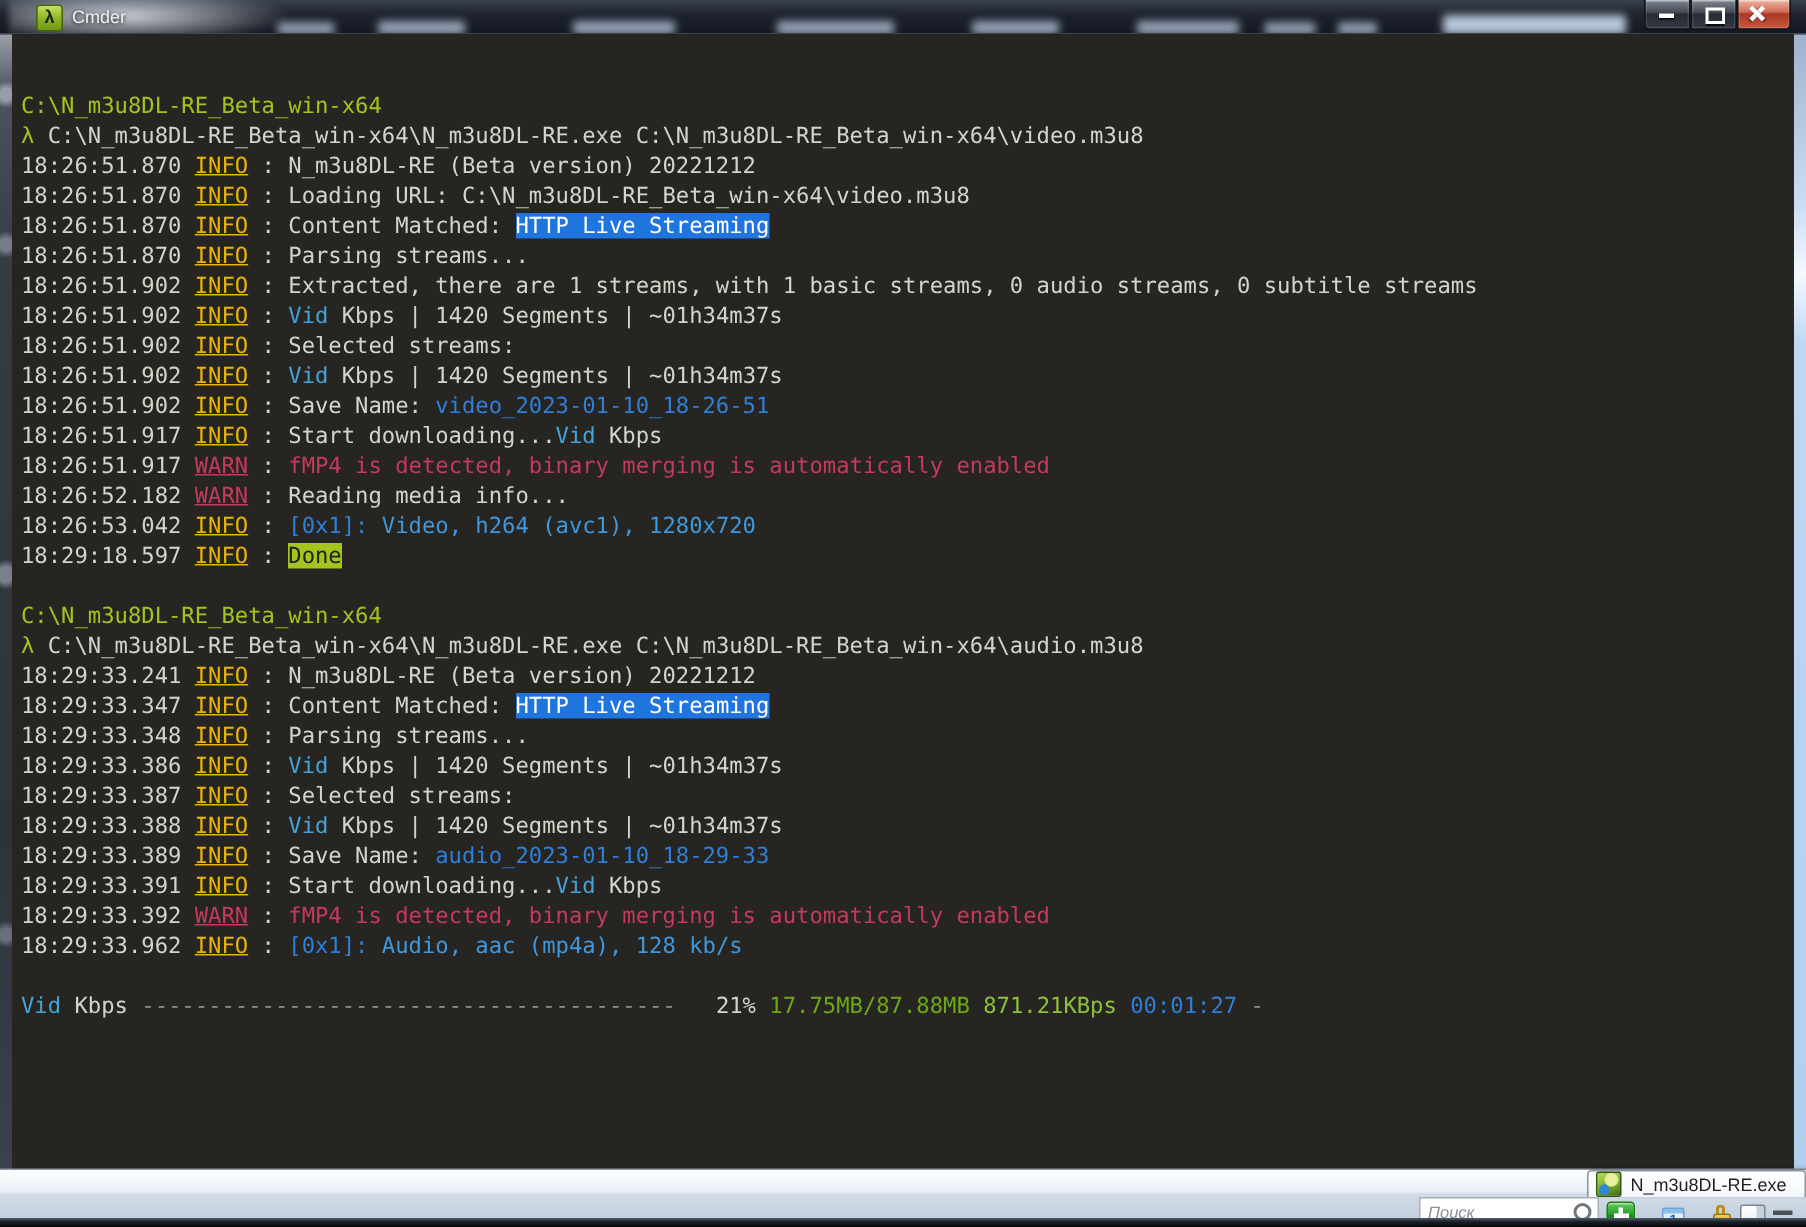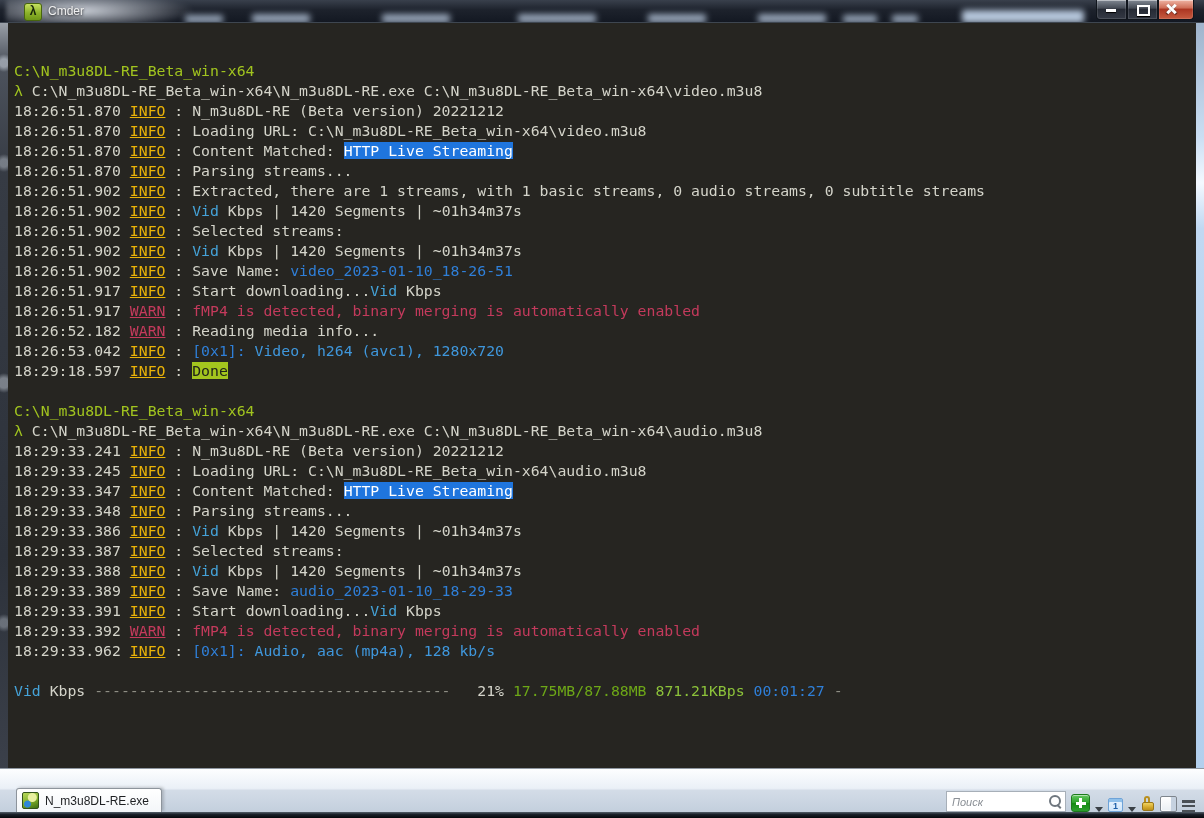--- a/index.html
+++ b/index.html
@@ -46,23 +46,23 @@
   .c-wrnmsg{color:#c43a5c}
   .c-cyn{color:#45a3d9}
   .c-blu{color:#2f7fd8}
   .c-blu2{color:#3f97dc}
   .c-hlb{color:#ffffff;background:#1f75dd}
   .c-hlg{color:#20231a;background:#a3c51e}
   .c-gry{color:#8e8e84}
   .c-grn2{color:#6da717}
   .c-grn3{color:#8cc23a}
   
-  .statusbar{position:absolute;left:0;right:0;bottom:6px;height:44px;
+  .statusbar{position:absolute;left:0;right:0;bottom:6px;height:33px;
       background:linear-gradient(180deg,#fdfeff 0%,#eaf0f7 45%,#d3dce7 50%,#c3cfdd 100%);
-      border-top:1px solid #8f97a1;display:flex;align-items:flex-end;box-sizing:border-box;}
+      border-top:1px solid #8f97a1;display:flex;align-items:flex-end;box-sizing:border-box;flex-direction:column;}
   .tab{margin-left:16px;height:23px;display:flex;align-items:center;gap:6px;padding:0 12px 0 5px;
       background:linear-gradient(180deg,#ffffff,#f3f6f9);border:1px solid #8d949c;border-bottom:none;
       border-radius:3px 3px 0 0;font-size:12px;color:#1d1f22;box-shadow:2px -1px 3px rgba(0,0,0,.18);}
   .tab-ico{width:15px;height:15px;border-radius:2px;border:1px solid #33531b;
       background:
         radial-gradient(circle at 30% 74%,#2e86d8 0 3px,rgba(0,0,0,0) 4px),
         radial-gradient(circle at 62% 30%,#e8f0a0 0 4px,rgba(0,0,0,0) 5px),
         linear-gradient(160deg,#b9d95a 0%,#7fae2a 55%,#3c6e14 100%);}
   .sb-right{margin-left:auto;display:flex;align-items:flex-end;gap:5px;padding-right:9px;height:100%;}
   .searchwrap{position:relative;width:118px;height:19px;background:#fff;border:1px solid #a7afb8;}
@@ -141,21 +141,20 @@
         <div class="tline"><span class="c-fg">18:26:51.902 </span><span class="c-info">INFO</span><span class="c-fg"> : Save Name: </span><span class="c-blu">video_2023-01-10_18-26-51</span></div>
         <div class="tline"><span class="c-fg">18:26:51.917 </span><span class="c-info">INFO</span><span class="c-fg"> : Start downloading...</span><span class="c-cyn">Vid</span><span class="c-fg"> Kbps</span></div>
         <div class="tline"><span class="c-fg">18:26:51.917 </span><span class="c-wrn">WARN</span><span class="c-fg"> : </span><span class="c-wrnmsg">fMP4 is detected, binary merging is automatically enabled</span></div>
         <div class="tline"><span class="c-fg">18:26:52.182 </span><span class="c-wrn">WARN</span><span class="c-fg"> : Reading media info...</span></div>
         <div class="tline"><span class="c-fg">18:26:53.042 </span><span class="c-info">INFO</span><span class="c-fg"> : </span><span class="c-blu">[0x1]: </span><span class="c-blu2">Video, h264 (avc1), 1280x720</span></div>
         <div class="tline"><span class="c-fg">18:29:18.597 </span><span class="c-info">INFO</span><span class="c-fg"> : </span><span class="c-hlg">Done</span></div>
         <div class="tline">&nbsp;</div>
         <div class="tline"><span class="c-grn">C:\N_m3u8DL-RE_Beta_win-x64</span></div>
         <div class="tline"><span class="c-grn">λ</span><span class="c-fg"> C:\N_m3u8DL-RE_Beta_win-x64\N_m3u8DL-RE.exe C:\N_m3u8DL-RE_Beta_win-x64\audio.m3u8</span></div>
         <div class="tline"><span class="c-fg">18:29:33.241 </span><span class="c-info">INFO</span><span class="c-fg"> : N_m3u8DL-RE (Beta version) 20221212</span></div>
-        <div class="tline"><span class="c-fg">18:29:33.245 </span><span class="c-info">INFO</span><span class="c-fg"> : Loading URL: C:\N_m3u8DL-RE_Beta_win-x64\audio.m3u8</span></div>
         <div class="tline"><span class="c-fg">18:29:33.347 </span><span class="c-info">INFO</span><span class="c-fg"> : Content Matched: </span><span class="c-hlb">HTTP Live Streaming</span></div>
         <div class="tline"><span class="c-fg">18:29:33.348 </span><span class="c-info">INFO</span><span class="c-fg"> : Parsing streams...</span></div>
         <div class="tline"><span class="c-fg">18:29:33.386 </span><span class="c-info">INFO</span><span class="c-fg"> : </span><span class="c-cyn">Vid</span><span class="c-fg"> Kbps | 1420 Segments | ~01h34m37s</span></div>
         <div class="tline"><span class="c-fg">18:29:33.387 </span><span class="c-info">INFO</span><span class="c-fg"> : Selected streams:</span></div>
         <div class="tline"><span class="c-fg">18:29:33.388 </span><span class="c-info">INFO</span><span class="c-fg"> : </span><span class="c-cyn">Vid</span><span class="c-fg"> Kbps | 1420 Segments | ~01h34m37s</span></div>
         <div class="tline"><span class="c-fg">18:29:33.389 </span><span class="c-info">INFO</span><span class="c-fg"> : Save Name: </span><span class="c-blu">audio_2023-01-10_18-29-33</span></div>
         <div class="tline"><span class="c-fg">18:29:33.391 </span><span class="c-info">INFO</span><span class="c-fg"> : Start downloading...</span><span class="c-cyn">Vid</span><span class="c-fg"> Kbps</span></div>
         <div class="tline"><span class="c-fg">18:29:33.392 </span><span class="c-wrn">WARN</span><span class="c-fg"> : </span><span class="c-wrnmsg">fMP4 is detected, binary merging is automatically enabled</span></div>
         <div class="tline"><span class="c-fg">18:29:33.962 </span><span class="c-info">INFO</span><span class="c-fg"> : </span><span class="c-blu">[0x1]: </span><span class="c-blu2">Audio, aac (mp4a), 128 kb/s</span></div>
         <div class="tline">&nbsp;</div>

